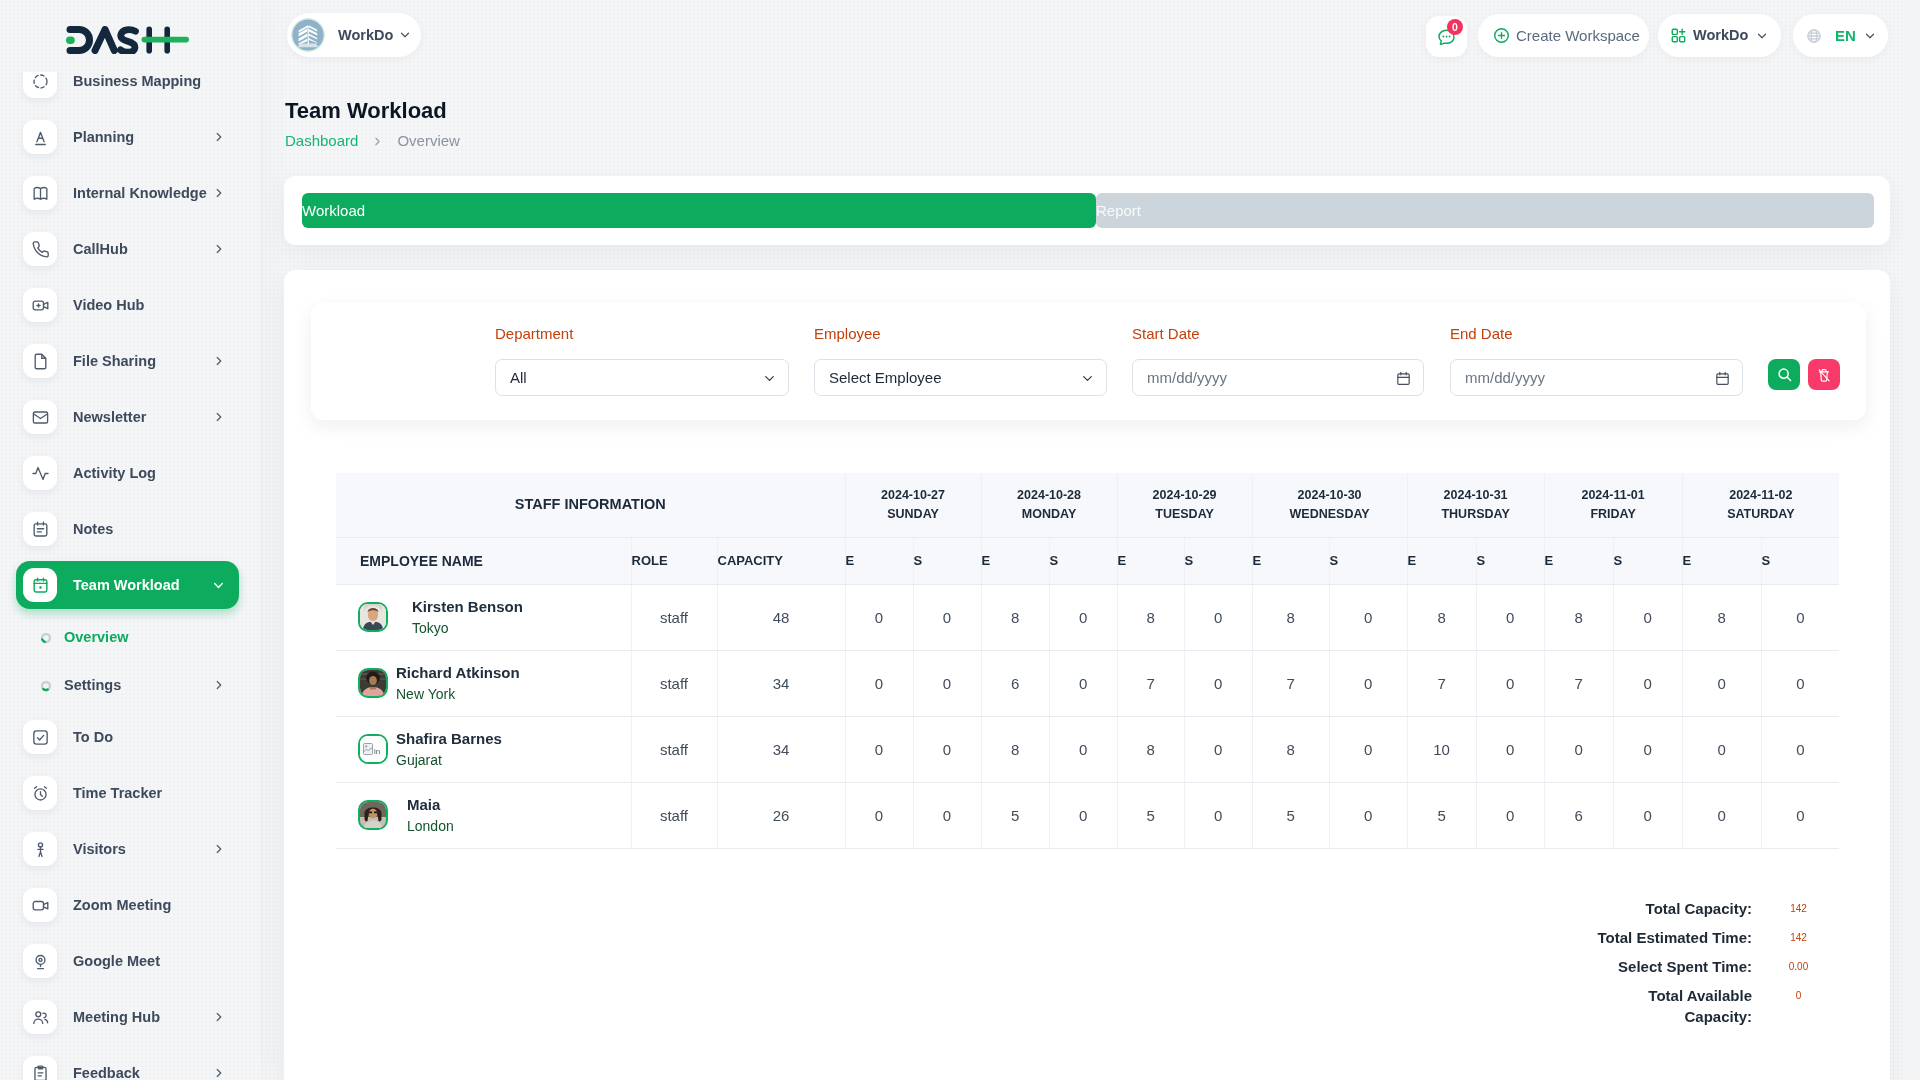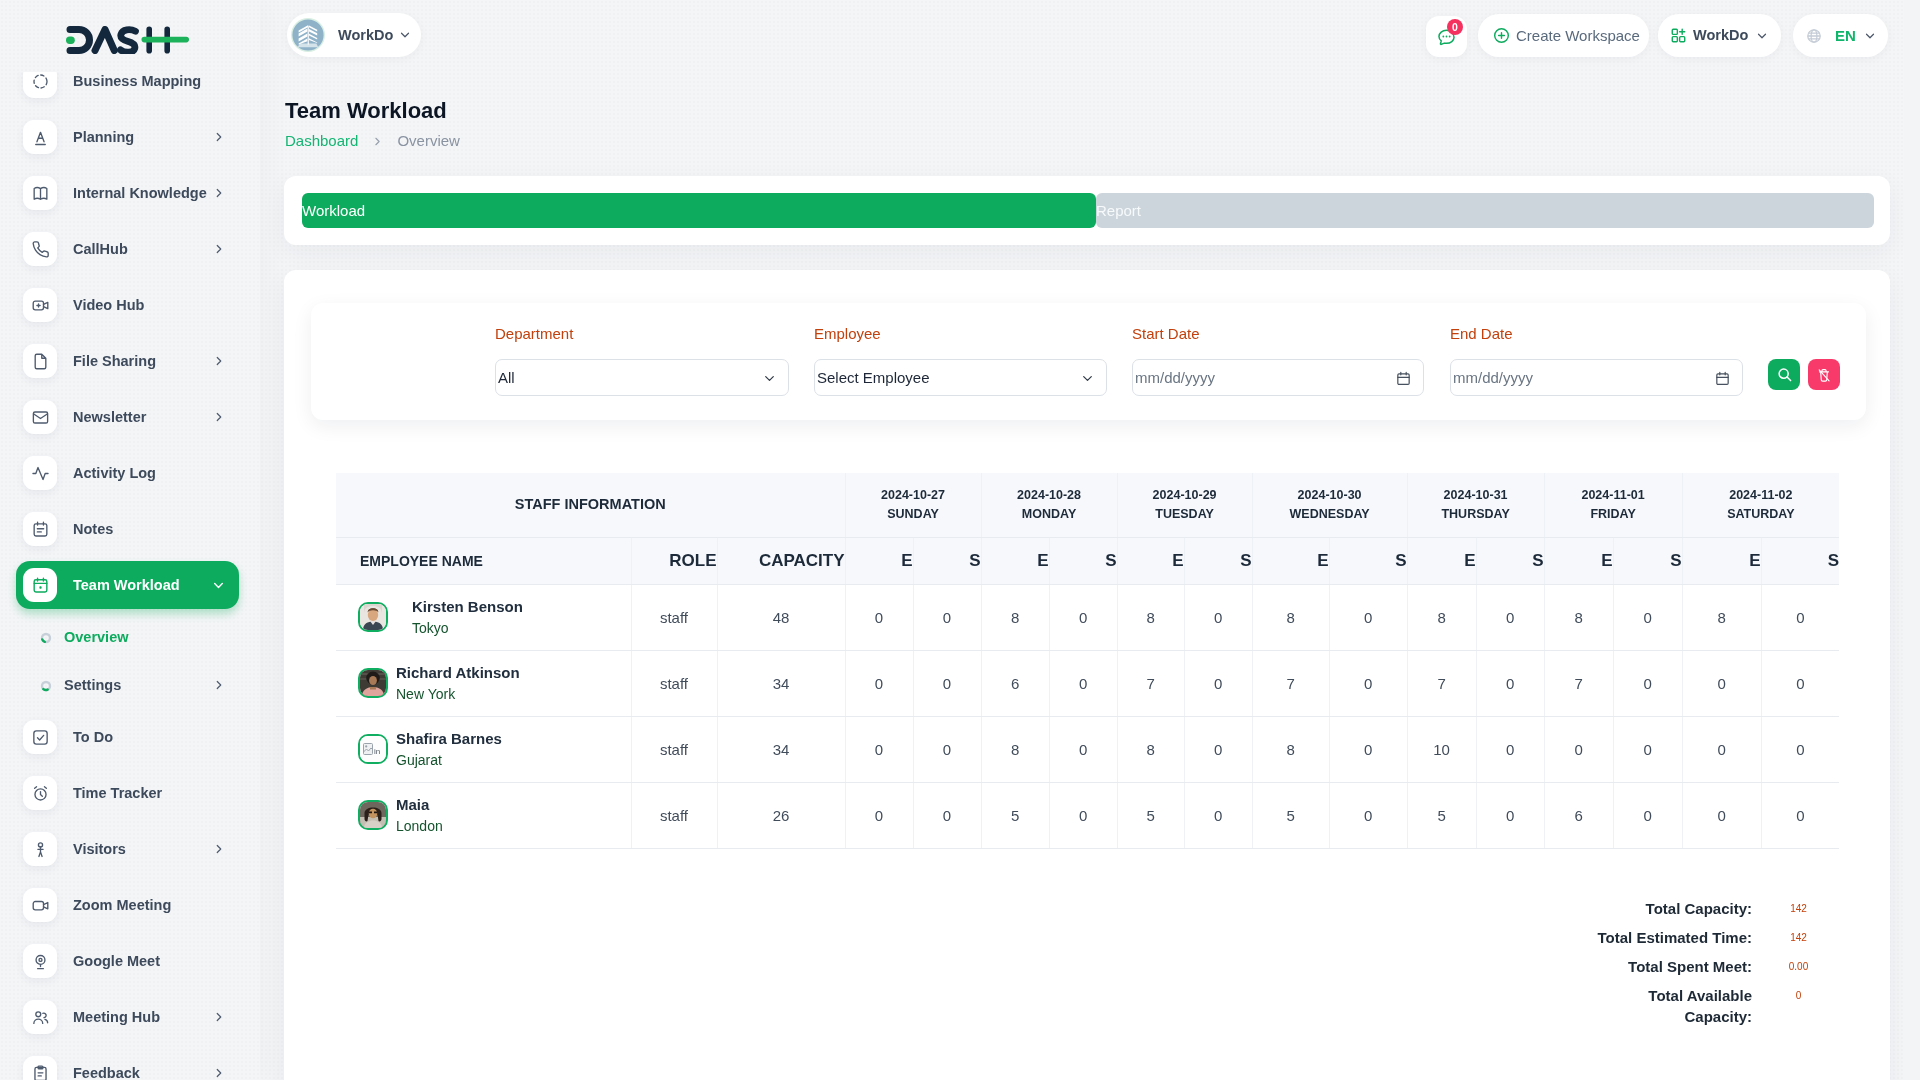--- a/index.html
+++ b/index.html
@@ -18,28 +18,28 @@
 .active-pill .tile{left:7px;box-shadow:none}
 .active-pill .ml{left:57px;color:#fff}
 .sub-t{position:absolute;left:64px;line-height:48px;font-size:14.5px;font-weight:700;color:#3d4a5c}
 .logohead{position:absolute;left:0;top:0;width:260px;height:72px;background-color:#f4f5f7;background-image:radial-gradient(rgba(163,174,189,.06) 0.7px,transparent 0.95px);background-size:4px 4px}
 
 .ptxt{font-size:14.5px;font-weight:700;color:#3d4a5c}
 
 .tabg{position:absolute;border-radius:6px;text-align:left;font-size:15px;line-height:35px;height:35px}
 
 .flabel{position:absolute;font-size:15px;color:#c2410c}
-.finput{position:absolute;height:37px;background:#fff;border:1px solid #dce1e8;border-radius:7px;font-size:15px;color:#1d2737;line-height:35px;padding-left:2px}
+.finput{position:absolute;height:37px;background:#fff;border:1px solid #dce1e8;border-radius:7px;font-size:15px;color:#1d2737;line-height:35px;padding-left:14px}
 .fbtn{position:absolute;width:32px;height:31px;border-radius:8px;display:flex;align-items:center;justify-content:center}
 
 table.wl{position:absolute;left:336px;top:473px;width:1503px;border-collapse:collapse;table-layout:fixed}
 table.wl th{background:#f6f8fb;color:#1d2a3a;font-weight:700}
 table.wl .r1 th{height:64px;font-size:12.5px;line-height:19px;text-align:center;border-bottom:1px solid #e8ecf1}
 table.wl .r1 th.si{font-size:14.5px}
-table.wl .r2 th{height:47px;font-size:17px;text-align:right;border-bottom:1px solid #e8ecf1}
+table.wl .r2 th{height:47px;font-size:13px;text-align:left;border-bottom:1px solid #e8ecf1}
 table.wl .r2 th.en{text-align:left;padding-left:24px;font-size:14px}
 table.wl td{height:66px;text-align:center;font-size:15px;color:#414c5b;border-bottom:1px solid #e8ecf1;background:#fff}
 table.wl .vr{border-right:1px solid #eef1f5}
 .emp{display:flex;align-items:center;text-align:left;padding-left:22px}
 .avatar{width:30px;height:30px;border-radius:10px;border:2px solid #0fae60;overflow:hidden;flex:0 0 30px}
 .ename{font-size:15px;font-weight:700;color:#202e3e;line-height:19px}
 .ecity{font-size:14px;color:#14532d;line-height:17px;margin-top:4px}
 
 .tlabel{position:absolute;width:260px;text-align:right;font-size:15px;font-weight:700;color:#1e2936;line-height:21px}
 .tval{position:absolute;width:85px;text-align:center;font-size:10px;color:#c2410c;line-height:21px}
@@ -527,21 +527,21 @@
         <td class="vr" style="padding:0">
           <div class="emp">
             <span class="avatar"><svg width="26" height="26" viewBox="0 0 26 26">
                 <rect width="26" height="26" fill="#6e675e"></rect>
                 <rect y="15" width="26" height="11" fill="#c4bdb2"></rect>
                 <path d="M4.5,11 C4.5,3.5 21.5,3.5 21.5,11 V17 C21.5,19 19.5,20 18.5,19 L17.5,12.5 H8.5 L7.5,19 C6.5,20 4.5,19 4.5,17 Z" fill="#2b211a"></path>
                 <ellipse cx="13" cy="11.5" rx="4.2" ry="4.8" fill="#c2925f"></ellipse>
                 <path d="M8.8,10.4 h3.2 M14,10.4 h3.2" stroke="#1e1711" stroke-width="1.7"></path>
                 <path d="M4,26 C4,20.5 9,18.5 13,18.5 C17,18.5 22,20.5 22,26 Z" fill="#d6d0c6"></path>
               </svg></span>
-            <span style="margin-left:8px">
+            <span style="margin-left:19px">
               <div class="ename">Maia</div>
               <div class="ecity">London</div>
             </span>
           </div>
         </td>
         <td class="vr">staff</td>
         <td class="vr">26</td>
         <td class="vr">0</td>
         <td class="vr">0</td>
         <td class="vr">5</td>
@@ -556,16 +556,16 @@
         <td class="vr">0</td>
         <td class="vr">0</td>
         <td>0</td>
       </tr>
     </tbody>
   </table>
 <div class="tlabel" style="left:1492px;top:898px">Total Capacity:</div>
 <div class="tval" style="left:1756px;top:898px">142</div>
 <div class="tlabel" style="left:1492px;top:927px">Total Estimated Time:</div>
 <div class="tval" style="left:1756px;top:927px">142</div>
-<div class="tlabel" style="left:1492px;top:956px">Total Spent Meet:</div>
+<div class="tlabel" style="left:1492px;top:956px">Select Spent Time:</div>
 <div class="tval" style="left:1756px;top:956px">0.00</div>
 <div class="tlabel" style="left:1492px;top:985px">Total Available<br>Capacity:</div>
 <div class="tval" style="left:1756px;top:985px">0</div>
 <div class="abs" style="left:1904px;top:0;width:16px;height:1080px;background:#f2f4f5"></div>
 </body></html>

